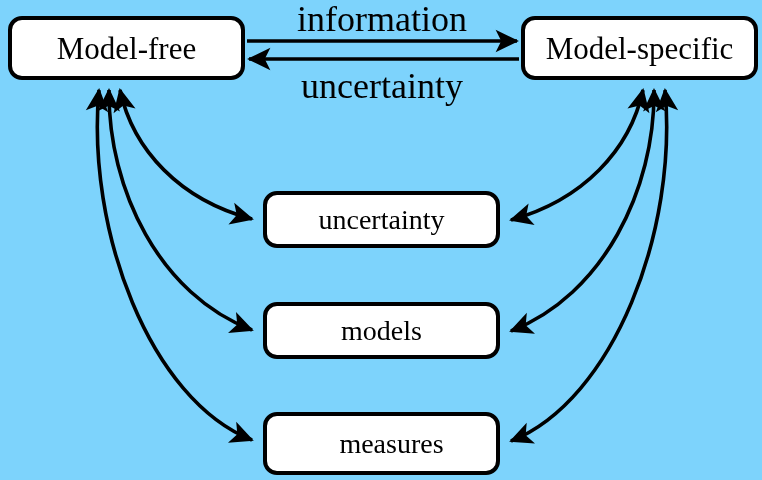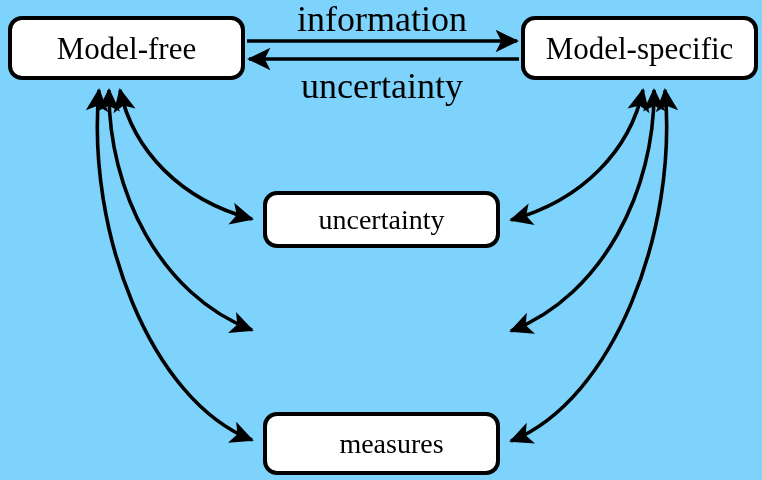--- a/index.html
+++ b/index.html
@@ -101,20 +101,23 @@
   </div>
 
   <div class="node node-primary" id="node-model-specific">
     <span class="node-label">Model-specific</span>
   </div>
 
   <div class="node node-secondary" id="node-parameters">
     <span class="node-label">uncertainty</span>
   </div>
 
+  <div class="node node-secondary" id="node-models">
+    <span class="node-label">models</span>
+  </div>
 
   <div class="node node-secondary" id="node-measures">
     <span class="node-label">measures</span>
   </div>
 
   <div class="edge-label" id="edge-label-information">information</div>
 
   <div class="edge-label" id="edge-label-uncertainty">uncertainty</div>
 
 </div>

